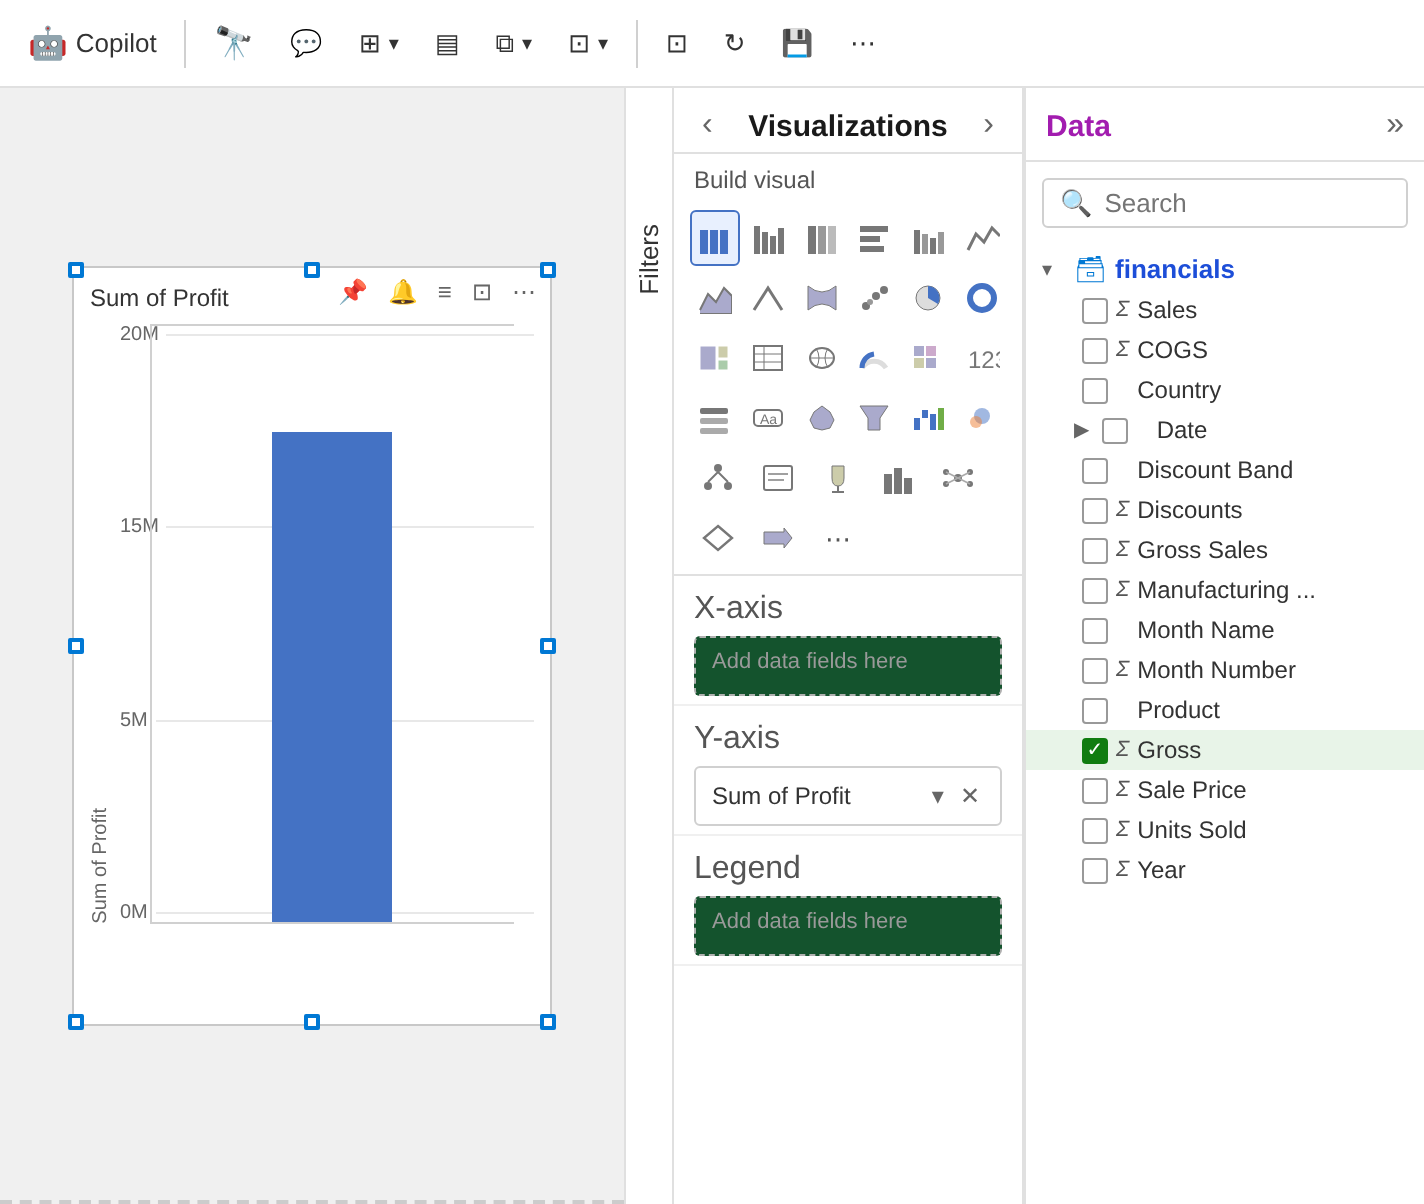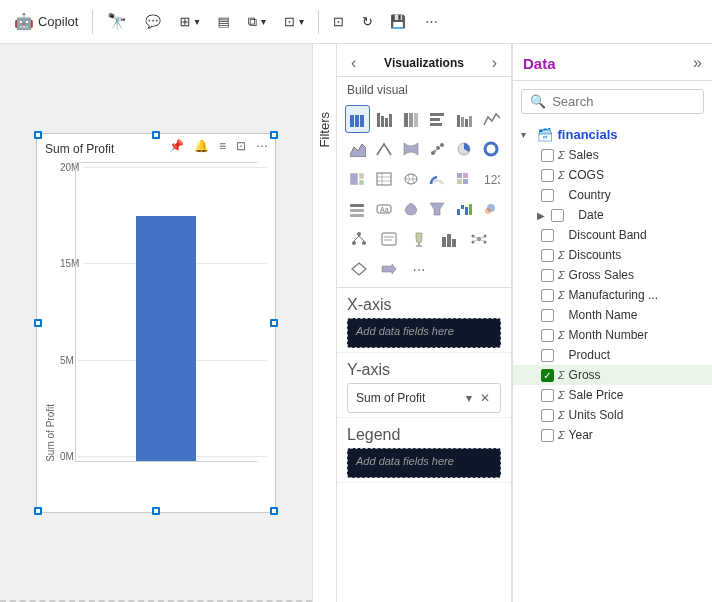--- a/index.html
+++ b/index.html
@@ -203,21 +203,21 @@
     }
 
     .viz-header {
       display: flex;
       justify-content: space-between;
       align-items: center;
       padding: 10px 10px 4px 10px;
       border-bottom: 1px solid #e0e0e0;
     }
     .viz-title {
-      font-size: 12px;
+      font-size: 15px;
       font-weight: 600;
       color: #1a1a1a;
     }
     .viz-collapse-btn {
       font-size: 16px;
       color: #666;
       cursor: pointer;
       padding: 0 4px;
     }
 
@@ -265,23 +265,22 @@
       font-size: 16px;
       color: #555;
       margin-bottom: 4px;
     }
     .axis-drop-zone {
       border: 1px dashed #b0b0b0;
       border-radius: 3px;
       padding: 6px 8px;
       font-size: 11px;
       color: #999;
-      background: #0f172a;
+      background: #14532d;
       min-height: 30px;
-      font-style: italic;
     }
     .axis-field {
       border: 1px solid #d0d0d0;
       border-radius: 3px;
       padding: 5px 8px;
       font-size: 12px;
       color: #333;
       background: #fff;
       display: flex;
       align-items: center;

